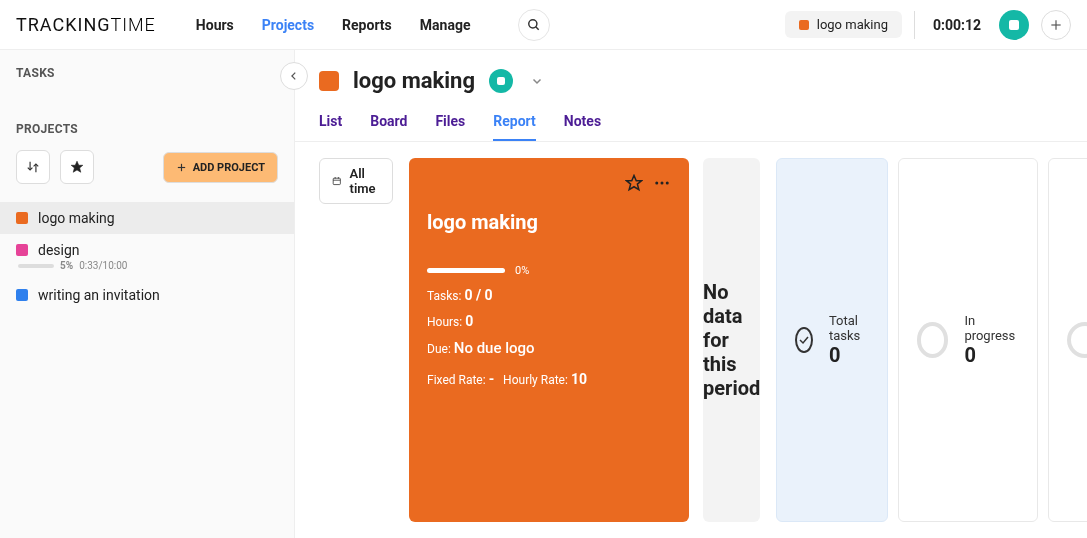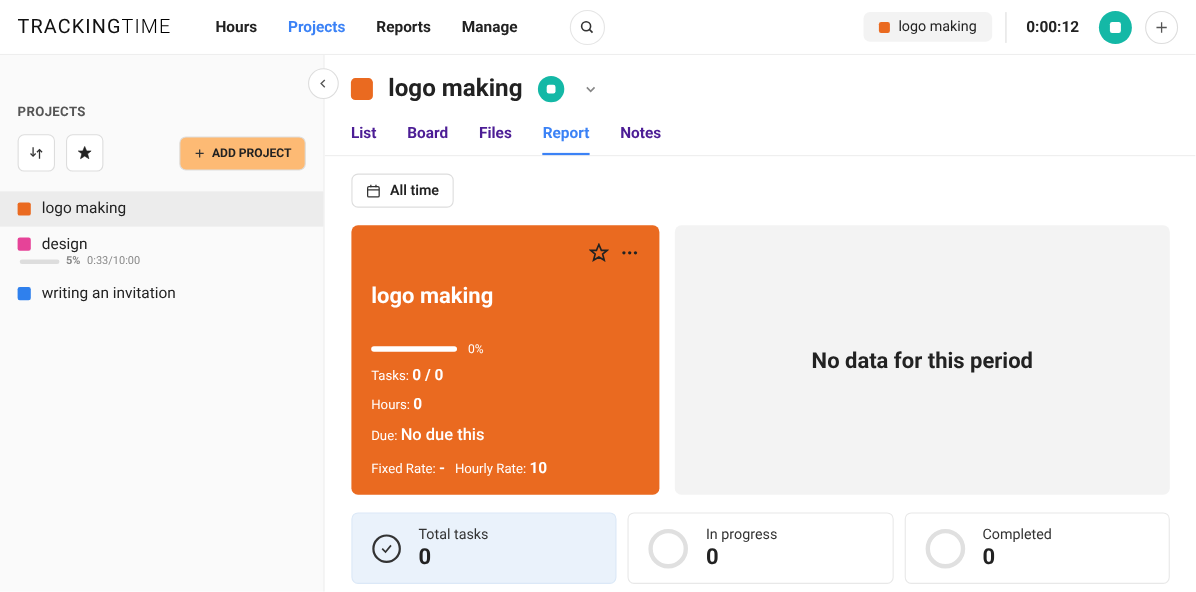--- a/index.html
+++ b/index.html
@@ -39,21 +39,21 @@
   .content { flex: 1; display: flex; flex-direction: column; overflow: hidden; }
   .proj-header { display: flex; align-items: center; gap: 14px; padding: 18px 24px 6px; }
   .proj-color { width: 20px; height: 20px; border-radius: 4px; }
   .proj-title { font-size: 22px; font-weight: 700; }
   .proj-play { width: 24px; height: 24px; border-radius: 50%; background: #14b8a6; display: flex; align-items: center; justify-content: center; cursor: pointer; }
   .proj-play .inner { width: 8px; height: 8px; background: #fff; border-radius: 2px; }
   .chev { color: #888; cursor: pointer; padding: 4px; }
   .tabs { display: flex; gap: 28px; padding: 14px 24px 0; border-bottom: 1px solid #eee; }
   .tab { font-weight: 700; color: #4c1d95; padding-bottom: 10px; cursor: pointer; font-size: 14px; }
   .tab.active { color: #3b82f6; border-bottom: 2px solid #3b82f6; }
-  .body { padding: 16px 24px; flex: 1; display: flex; flex-direction: column; gap: 16px; overflow: auto; }
+  .body { padding: 16px 24px; flex: 1; display: flex; flex-direction: row; gap: 16px; overflow: auto; }
   .range-btn { align-self: flex-start; border: 1px solid #ddd; border-radius: 6px; padding: 7px 12px; display: flex; align-items: center; gap: 8px; font-weight: 600; font-size: 13px; cursor: pointer; background: #fff; }
   .row { display: flex; gap: 14px; }
   .card { background: #ea6a20; color: #fff; border-radius: 6px; padding: 16px 18px; width: 280px; min-height: 230px; display: flex; flex-direction: column; }
   .card-top { display: flex; justify-content: flex-end; gap: 10px; }
   .card-title { font-size: 20px; font-weight: 700; margin-top: 18px; }
   .card-prog { display: flex; align-items: center; gap: 10px; margin-top: 30px; }
   .card-bar { width: 78px; height: 5px; background: #fff; border-radius: 3px; }
   .card-kv { font-size: 12px; margin-top: 10px; }
   .card-kv b { font-size: 14px; font-weight: 700; }
   .chart-panel { flex: 1; background: #f3f3f3; border-radius: 6px; display: flex; align-items: center; justify-content: center; font-size: 20px; font-weight: 700; color: #222; }
@@ -105,20 +105,21 @@
 </div>
 
 <div class="main">
 
   <div class="sidebar">
     <div class="collapse-btn">
       <svg width="10" height="10" viewBox="0 0 24 24" fill="none" stroke="#555" stroke-width="3">
           <polyline points="15 4 7 12 15 20"></polyline>
         </svg>
     </div>
+    <div class="side-h">TASKS</div>
     <div style="height:28px"></div>
     <div class="side-h">PROJECTS</div>
     <div class="side-row">
       <div class="icon-btn">
         <svg width="14" height="14" viewBox="0 0 24 24" fill="none" stroke="#333" stroke-width="2">
             <path d="M7 3v14"></path>
             <polyline points="3 13 7 17 11 13"></polyline>
             <path d="M17 21V7"></path>
             <polyline points="13 11 17 7 21 11"></polyline>
           </svg>
@@ -209,21 +210,21 @@
                 <circle cx="19" cy="12" r="2"></circle>
               </svg>
           </div>
           <div class="card-title">logo making</div>
           <div class="card-prog">
             <span class="card-bar"></span>
             <span style="font-size:11px">0%</span>
           </div>
           <div class="card-kv"><span>Tasks:</span> <b>0 / 0</b></div>
           <div class="card-kv"><span>Hours:</span> <b>0</b></div>
-          <div class="card-kv"><span>Due:</span> <b style="font-size:15px;font-weight:500">No due this</b></div>
+          <div class="card-kv"><span>Due:</span> <b style="font-size:15px;font-weight:500">No due logo</b></div>
           <div class="card-kv" style="margin-top:14px">
             <span>Fixed Rate:</span> <b>-</b>&nbsp;&nbsp;
             <span>Hourly Rate:</span> <b>10</b>
           </div>
         </div>
         <div class="chart-panel">
           <span>No data for this period</span>
         </div>
       </div>
 

